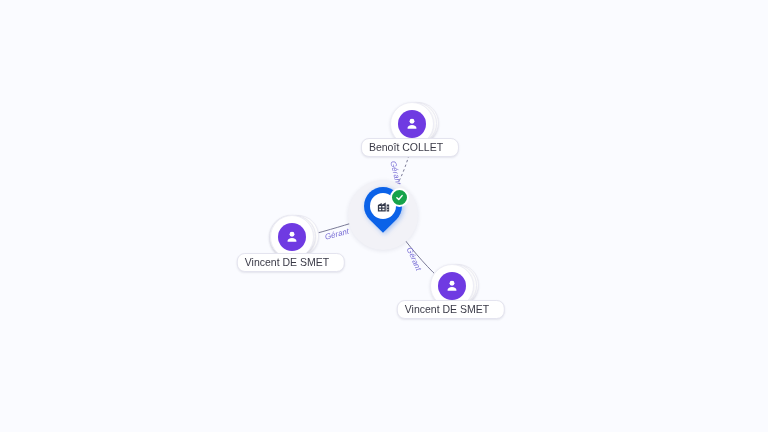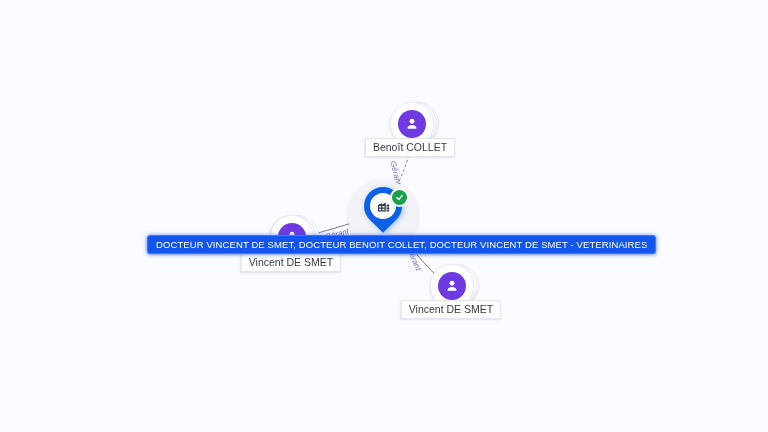--- a/index.html
+++ b/index.html
@@ -68,22 +68,22 @@
     justify-content: center;
   }
   .avatar-circle svg { display:block; }
 
   
   .name-chip {
     position: absolute;
     transform: translateX(-50%);
     background: #ffffff;
     border: 1px solid #e4e4ef;
-    border-radius: 1px;
-    padding: 2px 7px 3px 7px;
+    border-radius: 8px;
+    padding: 2px 15px 3px 7px;
     font-size: 10.5px;
     line-height: 12px;
     color: #3a3a47;
     white-space: nowrap;
     box-shadow: 0 1px 2px rgba(40,40,80,.10);
     z-index: 9;
   }
 
   
   #company-node {
@@ -238,15 +238,14 @@
         <path d="M3 20V9.6l6.2-3.4V9l6.4-3.3V20H3zm2-2h3.2v-2.6H5V18zm0-4.4h3.2V11H5v2.6zm5.2 4.4h3.4v-2.6h-3.4V18zm0-4.4h3.4V11h-3.4v2.6zM17 20V8.6h4V20h-4zm1.2-2h1.6v-2.2h-1.6V18zm0-4.2h1.6v-2.2h-1.6v2.2z"></path>
       </svg>
     </div>
     <div class="verified-badge">
       <svg width="9" height="9" viewBox="0 0 24 24" fill="none" stroke="#ffffff" stroke-width="4" stroke-linecap="round" stroke-linejoin="round">
         <path d="M5 12.5 L10 17.5 L19 7"></path>
       </svg>
     </div>
   </div>
 
-  <div id="company-label-bar">DOCTEUR VINCENT DE SMET, DOCTEUR BENOIT COLLET, DOCTEUR VINCENT DE SMET - VETERINAIRES</div>
 
 </div>
 
 </body></html>

